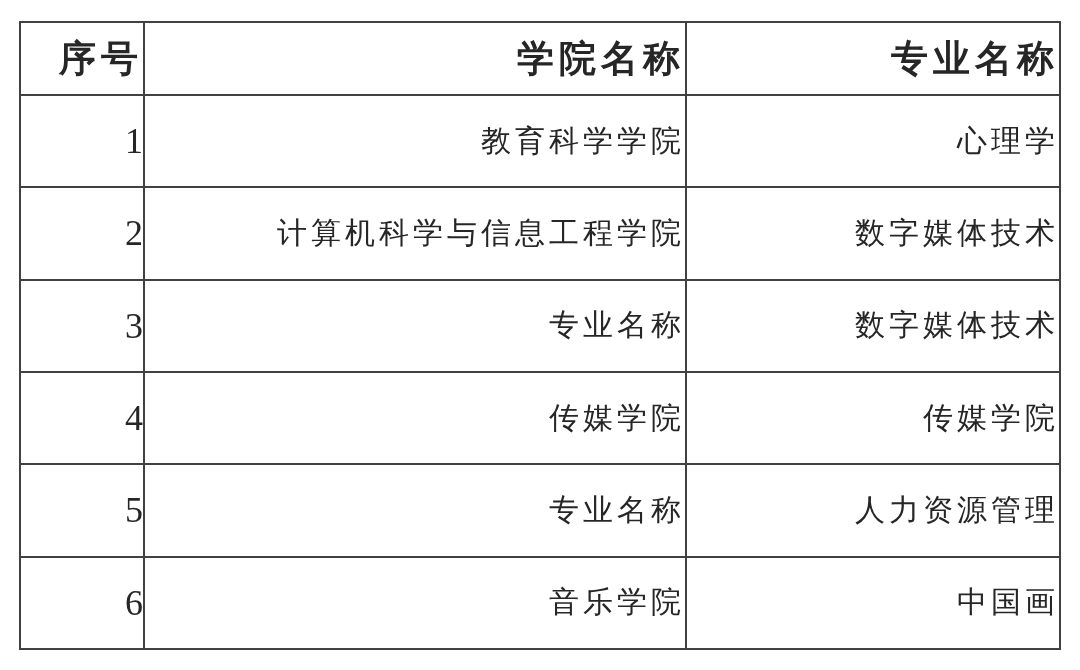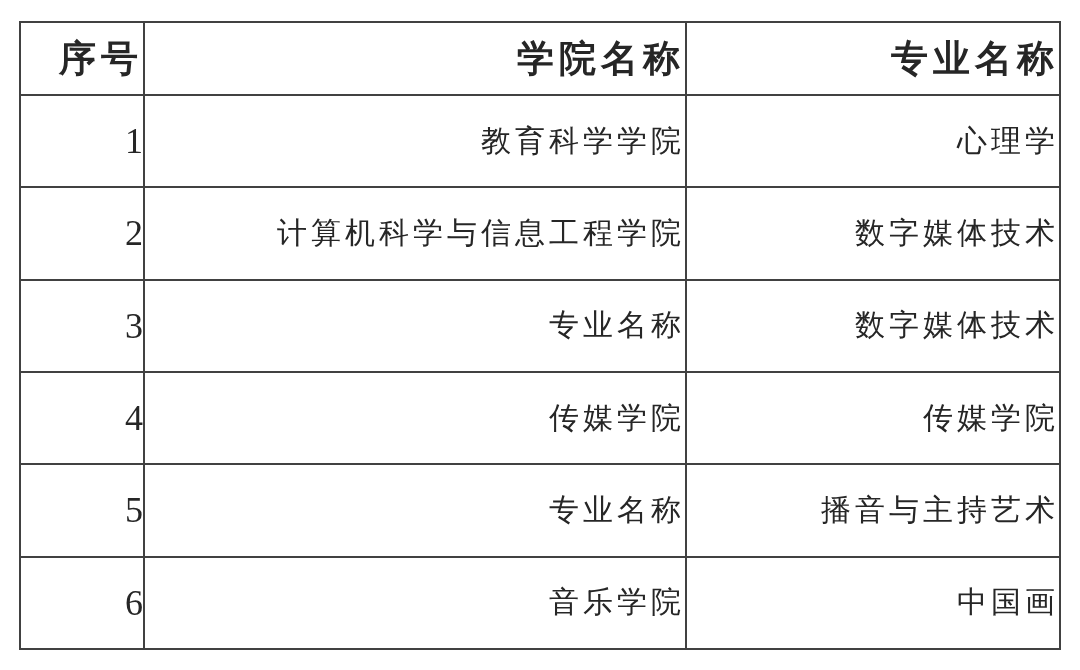--- a/index.html
+++ b/index.html
@@ -88,21 +88,21 @@
         <td class="major">数字媒体技术</td>
       </tr>
       <tr>
         <td class="no-cell">4</td>
         <td class="college">传媒学院</td>
         <td class="major">传媒学院</td>
       </tr>
       <tr>
         <td class="no-cell">5</td>
         <td class="college">专业名称</td>
-        <td class="major">播音与主持艺术</td>
+        <td class="major">人力资源管理</td>
       </tr>
       <tr>
         <td class="no-cell">6</td>
         <td class="college">音乐学院</td>
         <td class="major">中国画</td>
       </tr>
     </tbody>
   </table>
 </div>
 

